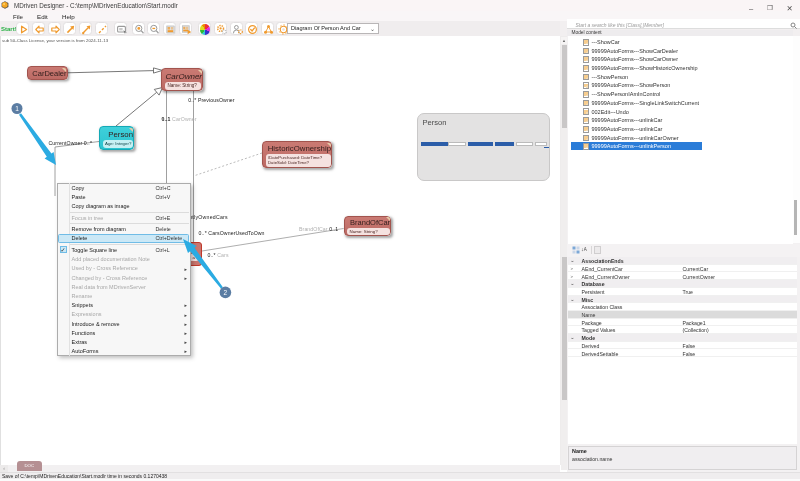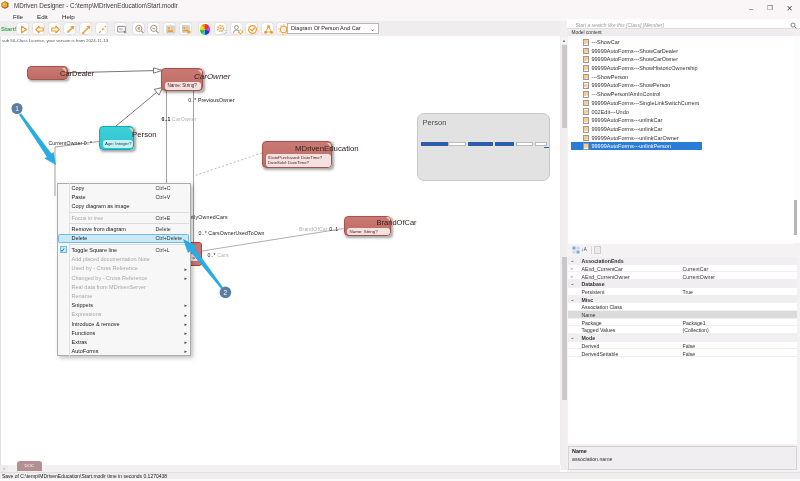--- a/index.html
+++ b/index.html
@@ -18,21 +18,21 @@
 #combocaret{left:370px;top:24.5px;font-size:6px;color:#555;}
 .wbtn{top:3.5px;font-size:7.5px;color:#4a4a4a;}
 
 #canvas{left:0;top:36px;width:560px;height:429px;background:#fff;border-left:1px solid #e0e0e0;}
 #license{left:2px;top:37.5px;font-size:4.4px;color:#555;white-space:nowrap;}
 
 .cls{border-radius:4px;box-shadow:1.5px 1.5px 2.5px rgba(0,0,0,0.35);}
 .fold{right:0.5px;top:0.5px;width:0;height:0;border-left:4.5px solid transparent;border-top:4.5px solid #e7cba9;border-radius:0 2px 0 0;}
 .red{background:linear-gradient(#ca7a73,#bc6a64);border:1px solid #a2544e;}
 .cyan{background:linear-gradient(#3fd0da,#2bc3cf);border:1px solid #14a9b6;}
-.ctitle{width:100%;text-align:left;color:#35201e;white-space:nowrap;padding-left:32px;}
+.ctitle{width:100%;text-align:right;color:#35201e;white-space:nowrap;}
 .pill{background:#f5e2e0;border-radius:3px;color:#4a2522;overflow:hidden;white-space:nowrap;}
 .pillc{background:#c6f0f3;border-radius:3px;color:#0d4448;overflow:hidden;white-space:nowrap;}
 .lbl{font-size:5.2px;letter-spacing:0.1px;color:#1c1c1c;white-space:nowrap;}
 .glbl{color:#b0b0b0;}
 
 #pwin{left:417px;top:113px;width:132.5px;height:68px;background:#e3e2e2;border:1px solid #c9c8c8;border-radius:7px;}
 #pwin .t{position:absolute;left:4.5px;top:4px;font-size:7.6px;color:#4a4a4a;}
 .fb{position:absolute;top:27.6px;height:4.6px;background:#2b5da8;}
 .fw{position:absolute;top:27.6px;height:4.6px;background:#fff;border:0.5px solid #bbb;}
 
@@ -252,21 +252,21 @@
   <div class="ctitle" style="position:absolute;top:2.5px;font-size:8px;font-style:italic;">CarOwner</div>
   <div class="pill" style="position:absolute;left:2.5px;top:12.8px;width:36.5px;height:8px;font-size:4.6px;line-height:8px;padding-left:3px;">Name: String?</div>
   <div class="abs fold"></div>
 </div>
 <div class="abs cls cyan" style="left:99px;top:126px;width:35px;height:23.5px;">
   <div class="ctitle" style="position:absolute;top:2.5px;font-size:7.8px;">Person</div>
   <div class="pillc" style="position:absolute;left:2.5px;top:13px;width:30px;height:8px;font-size:4.4px;line-height:8px;padding-left:2.5px;">Age: Integer?</div>
   <div class="abs fold"></div>
 </div>
 <div class="abs cls red" style="left:262px;top:141px;width:70px;height:27px;">
-  <div class="ctitle" style="position:absolute;top:1.8px;font-size:7.8px;">MDrivenEducation</div>
+  <div class="ctitle" style="position:absolute;top:1.8px;font-size:7.8px;">HistoricOwnership</div>
   <div class="pill" style="position:absolute;left:2.5px;top:11.5px;width:65px;height:13.5px;font-size:4.3px;line-height:5.8px;padding:1.2px 0 0 2.5px;">/DatePurchased: DateTime?<br>DateSold: DateTime?</div>
   <div class="abs fold"></div>
 </div>
 <div class="abs cls red" style="left:343.6px;top:215.5px;width:47.5px;height:20px;">
   <div class="ctitle" style="position:absolute;top:1.8px;font-size:7.5px;">BrandOfCar</div>
   <div class="pill" style="position:absolute;left:2.5px;top:11px;width:42.5px;height:7px;font-size:4.4px;line-height:7px;padding-left:2.5px;">Name: String?</div>
   <div class="abs fold"></div>
 </div>
 
 <div class="abs" style="left:180px;top:241.5px;width:22px;height:24px;background:#c9766f;border:1.6px solid #c0392b;border-radius:3px;">

